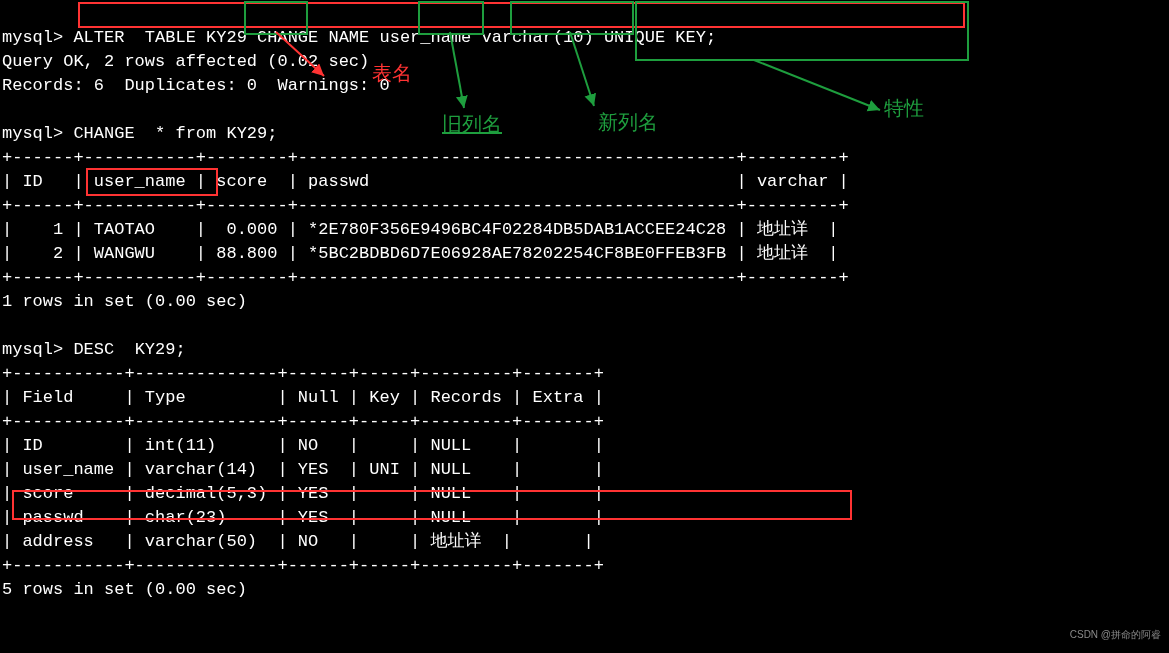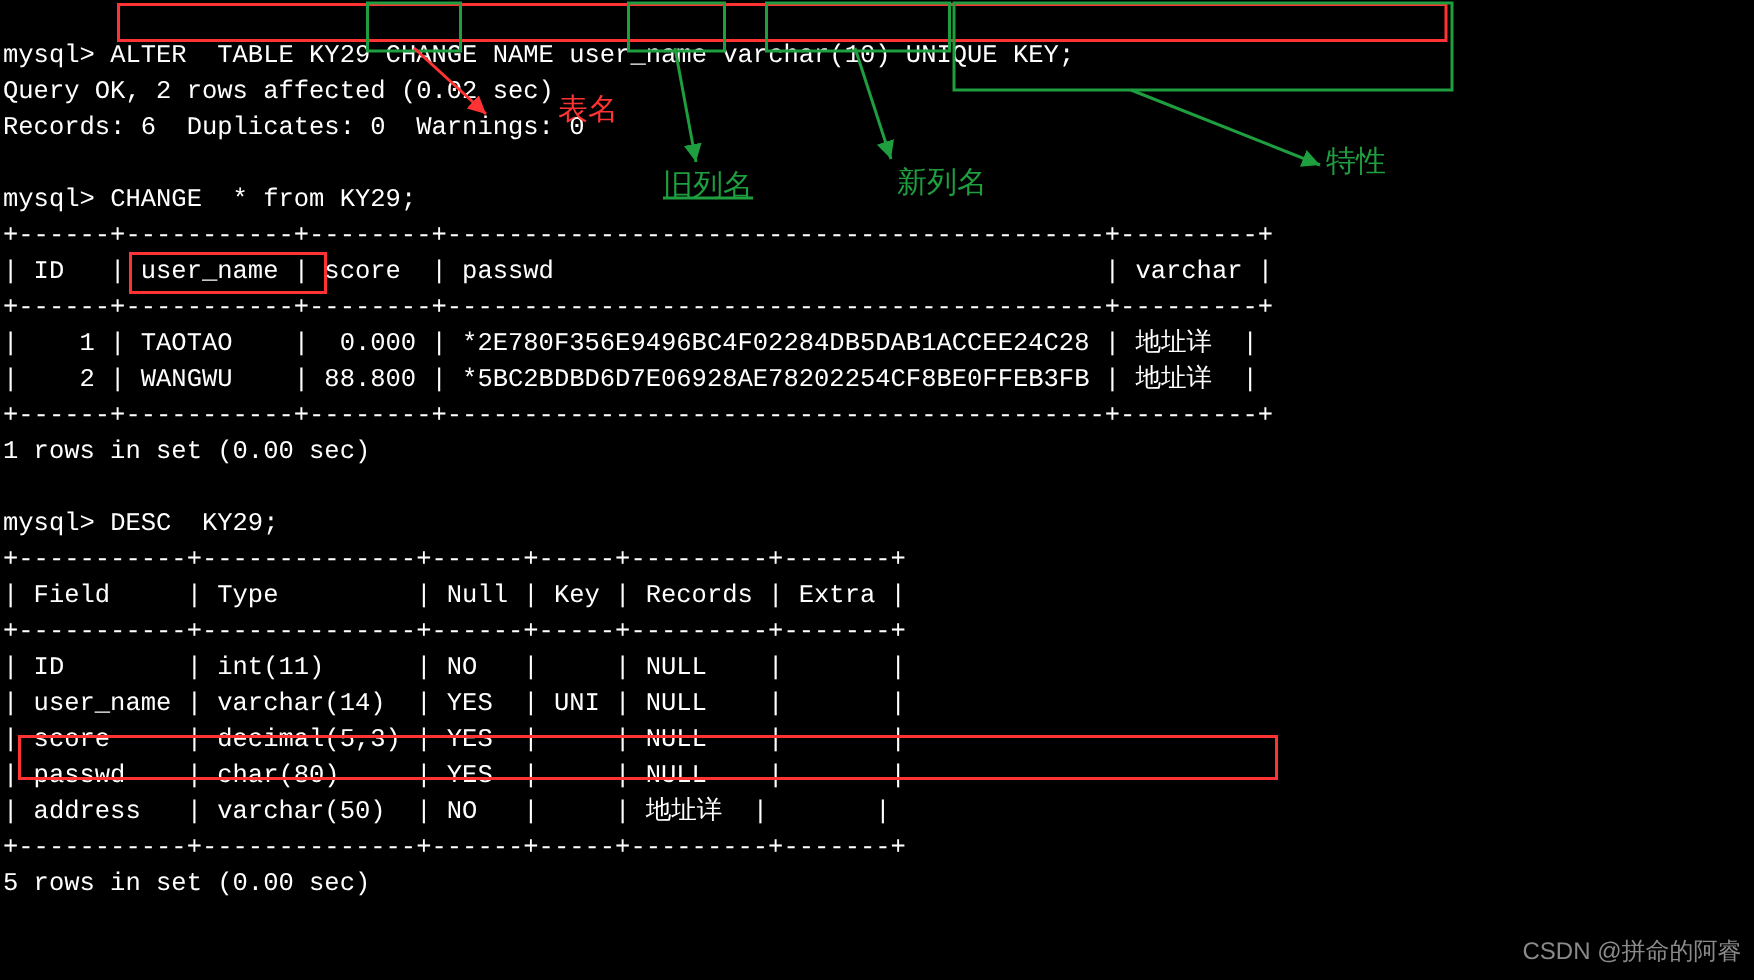--- a/index.html
+++ b/index.html
@@ -35,21 +35,21 @@
     white-space: nowrap;
   }
   .red-text { color: #ff3333; }
   .green-text { color: #1e9e3e; }
   .watermark {
     position: absolute;
     right: 8px;
     bottom: 6px;
     color: #8a8a8a;
     font-family: "Microsoft YaHei", sans-serif;
-    font-size: 16px;
+    font-size: 10px;
     white-space: nowrap;
   }
   svg.arrow { position: absolute; pointer-events: none; }
 </style>
 </head>
 <body>
 
 
 
 <div class="terminal">
@@ -66,21 +66,21 @@
 <span>+------+-----------+--------+-------------------------------------------+---------+</span>
 <span>1 rows in set (0.00 sec)</span>
 
 <span>mysql&gt;</span> <span>DESC  KY29;</span>
 <span>+-----------+--------------+------+-----+---------+-------+</span>
 <span>| Field     | Type         | Null | Key | Records | Extra |</span>
 <span>+-----------+--------------+------+-----+---------+-------+</span>
 <span>| ID        | int(11)      | NO   |     | NULL    |       |</span>
 <span>| user_name | varchar(14)  | YES  | UNI | NULL    |       |</span>
 <span>| score     | decimal(5,3) | YES  |     | NULL    |       |</span>
-<span>| passwd    | char(80)     | YES  |     | NULL    |       |</span>
+<span>| passwd    | char(23)     | YES  |     | NULL    |       |</span>
 <span>| address   | varchar(50)  | NO   |     | 地址详  |       |</span>
 <span>+-----------+--------------+------+-----+---------+-------+</span>
 <span>5 rows in set (0.00 sec)</span>
 </div>
 
 
 <div class="box red" style="left:78px;top:2px;width:883px;height:22px;"></div>
 <div class="box red" style="left:86px;top:168px;width:128px;height:24px;"></div>
 <div class="box red" style="left:12px;top:490px;width:836px;height:26px;"></div>
 

